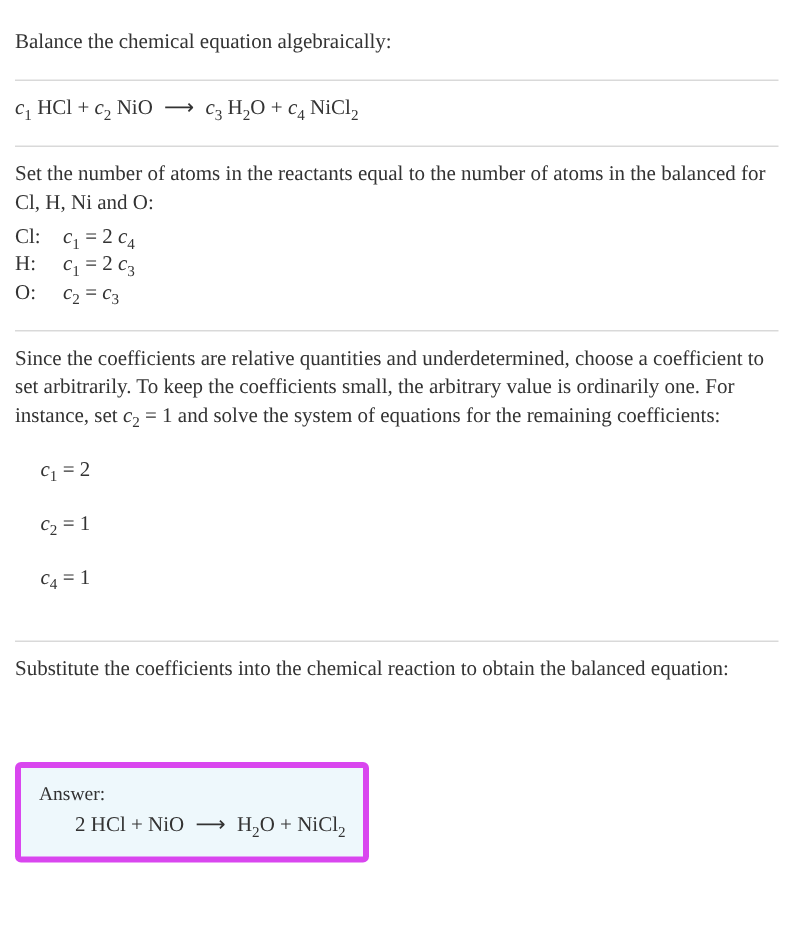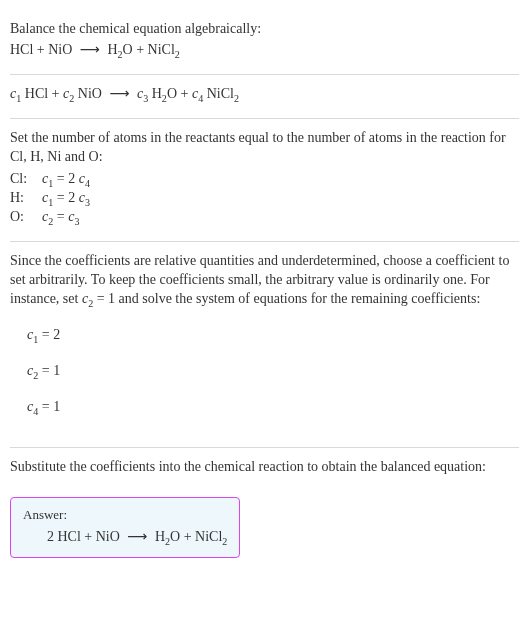--- a/index.html
+++ b/index.html
@@ -41,49 +41,49 @@
     width: 26px;
   }
   .solutions div {
     margin: 17px;
   }
   .answer-title {
     margin-bottom: 20px;
   }
   .answer-box {
     display: inline-block;
-    border: 1px solid #d946ef;
+    border: 4px solid #d946ef;
     background: #eef8fc;
     border-radius: 4px;
     padding: 8px 12px 10px 12px;
+    margin-top: 32px;
   }
   .answer-box .label {
     font-size: 13px;
     margin-bottom: 4px;
   }
   .answer-box .eq {
     padding-left: 24px;
   }
 </style>
 </head>
 <body>
 
 <div class="page">
 
   <div class="section">
     <div>Balance the chemical equation algebraically:</div>
-    <div class="eq">HCl + NiO <span class="arrow">⟶</span> H<span class="sub">2</span>O + NiCl<span class="sub">2</span></div>
   </div>
 
   <div class="section">
     <div class="eq"><span class="it">c</span><span class="sub">1</span> HCl + <span class="it">c</span><span class="sub">2</span> NiO <span class="arrow">⟶</span> <span class="it">c</span><span class="sub">3</span> H<span class="sub">2</span>O + <span class="it">c</span><span class="sub">4</span> NiCl<span class="sub">2</span></div>
   </div>
 
   <div class="section">
-    <div>Set the number of atoms in the reactants equal to the number of atoms in the reaction for Cl, H, Ni and O:</div>
+    <div>Set the number of atoms in the reactants equal to the number of atoms in the balanced for Cl, H, Ni and O:</div>
     <table class="coeff">
       <tbody>
           <tr>
         <td class="lbl">Cl:</td>
         <td><span class="it">c</span><span class="sub">1</span> = 2 <span class="it">c</span><span class="sub">4</span></td>
       </tr>
       <tr>
         <td class="lbl">H:</td>
         <td><span class="it">c</span><span class="sub">1</span> = 2 <span class="it">c</span><span class="sub">3</span></td>
       </tr>

